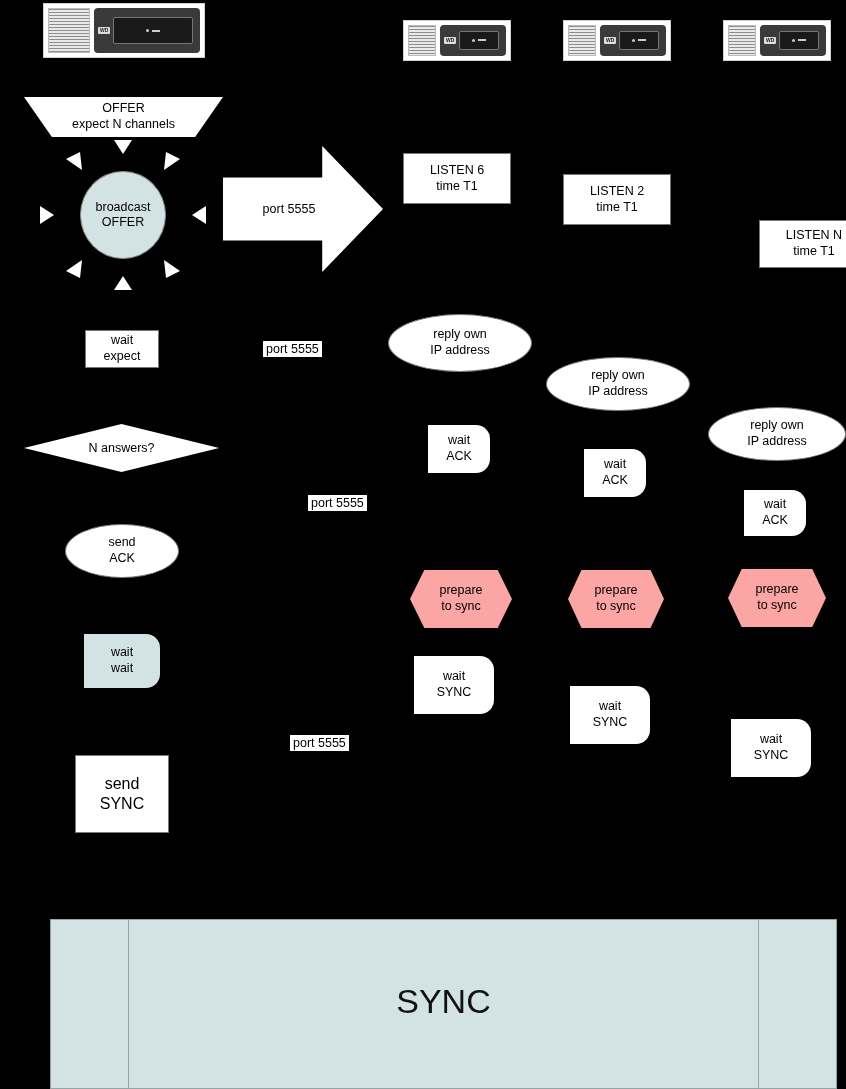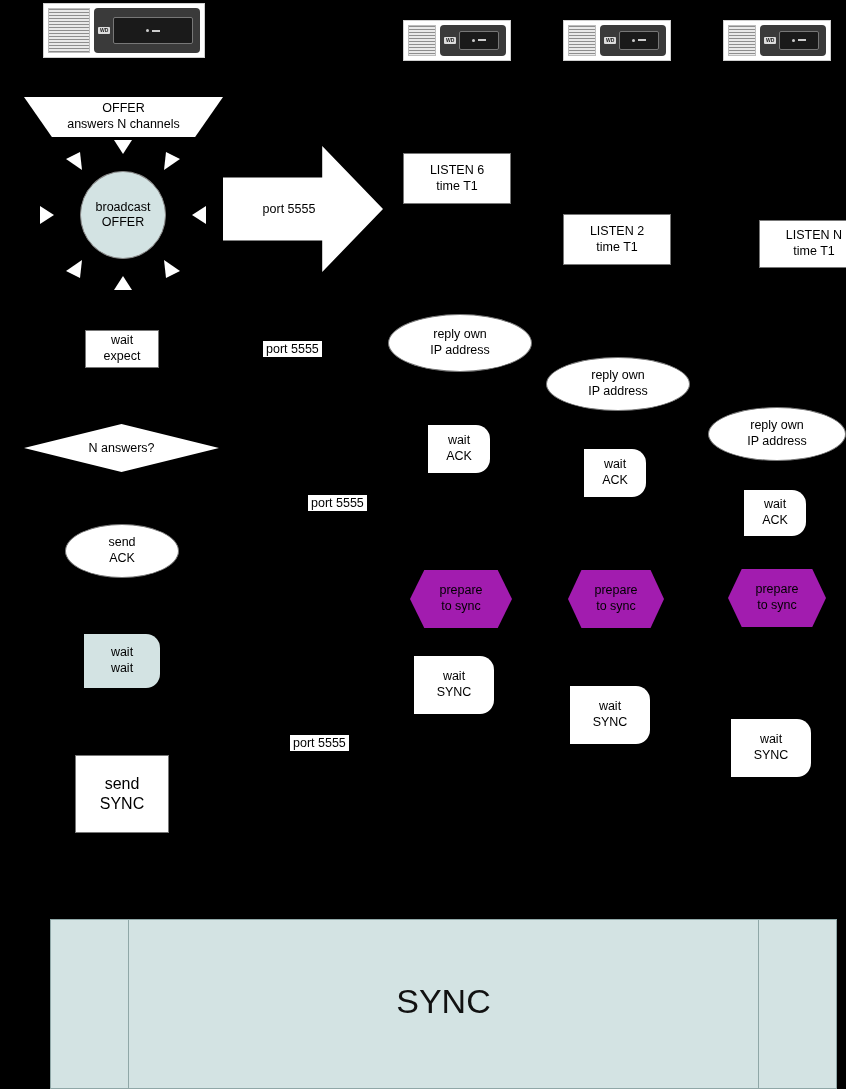--- a/index.html
+++ b/index.html
@@ -174,21 +174,21 @@
     align-items: center;
     justify-content: center;
     text-align: center;
     font-size: 12.5px;
     line-height: 1.25;
     border-radius: 0 14px 14px 0;
     box-sizing: border-box;
   }
   .doc.shade { background: #d3e3e3; }
   .hex {
-    background: #a21caf;
+    background: #fca5a5;
     color: #000;
     display: flex;
     flex-direction: column;
     align-items: center;
     justify-content: center;
     text-align: center;
     font-size: 12.5px;
     line-height: 1.25;
     clip-path: polygon(14% 0%, 86% 0%, 100% 50%, 86% 100%, 14% 100%, 0% 50%);
   }
@@ -255,21 +255,21 @@
       <div class="dev-logo">WD</div>
       <div class="dev-screen">
         <div class="dev-dot"></div>
         <div class="dev-dash"></div>
       </div>
     </div>
   </div>
 
   <div class="abs banner" style="left:24px; top:97px; width:199px; height:40px;">
     <div>OFFER</div>
-    <div>answers N channels</div>
+    <div>expect N channels</div>
   </div>
 
   <svg class="abs" style="left:40px; top:140px; width:166px; height:150px;" viewBox="0 0 166 150">
     <g fill="#ffffff">
       <polygon points="74,0 92,0 83,14"></polygon>
       <polygon points="74,150 92,150 83,136"></polygon>
       <polygon points="0,66 0,84 14,75"></polygon>
       <polygon points="166,66 166,84 152,75"></polygon>
       <polygon points="26,19 40,12 42,30"></polygon>
       <polygon points="140,19 126,12 124,30"></polygon>
@@ -331,21 +331,21 @@
   </div>
   <div class="abs hex" style="left:410px; top:570px; width:102px; height:58px;">
     <div>prepare</div>
     <div>to sync</div>
   </div>
   <div class="abs doc" style="left:414px; top:656px; width:80px; height:58px;">
     <div>wait</div>
     <div>SYNC</div>
   </div>
 
-  <div class="abs rect" style="left:563px; top:174px; width:108px; height:51px;margin-top:40px;">
+  <div class="abs rect" style="left:563px; top:174px; width:108px; height:51px;">
     <div>LISTEN 2</div>
     <div>time T1</div>
   </div>
   <div class="abs ellipse" style="left:546px; top:357px; width:144px; height:54px;">
     <div>reply own</div>
     <div>IP address</div>
   </div>
   <div class="abs doc" style="left:584px; top:449px; width:62px; height:48px;">
     <div>wait</div>
     <div>ACK</div>

